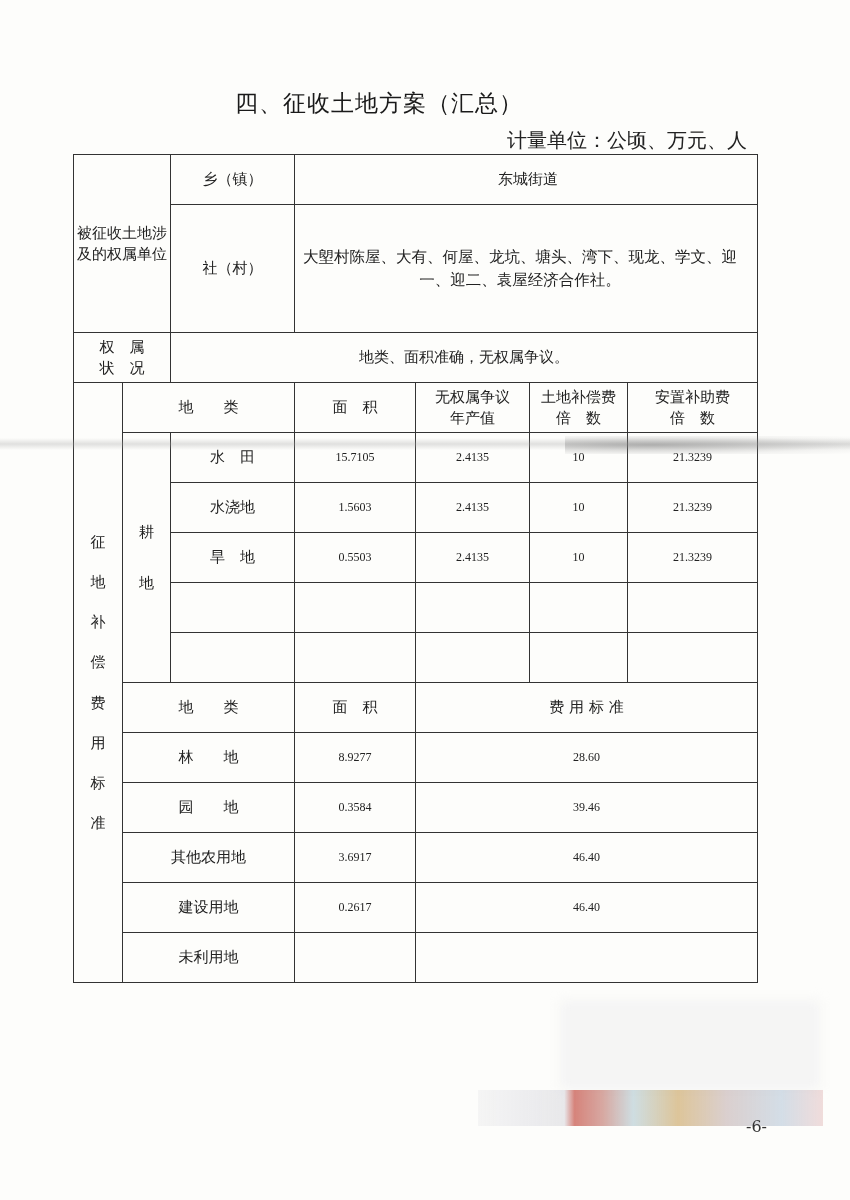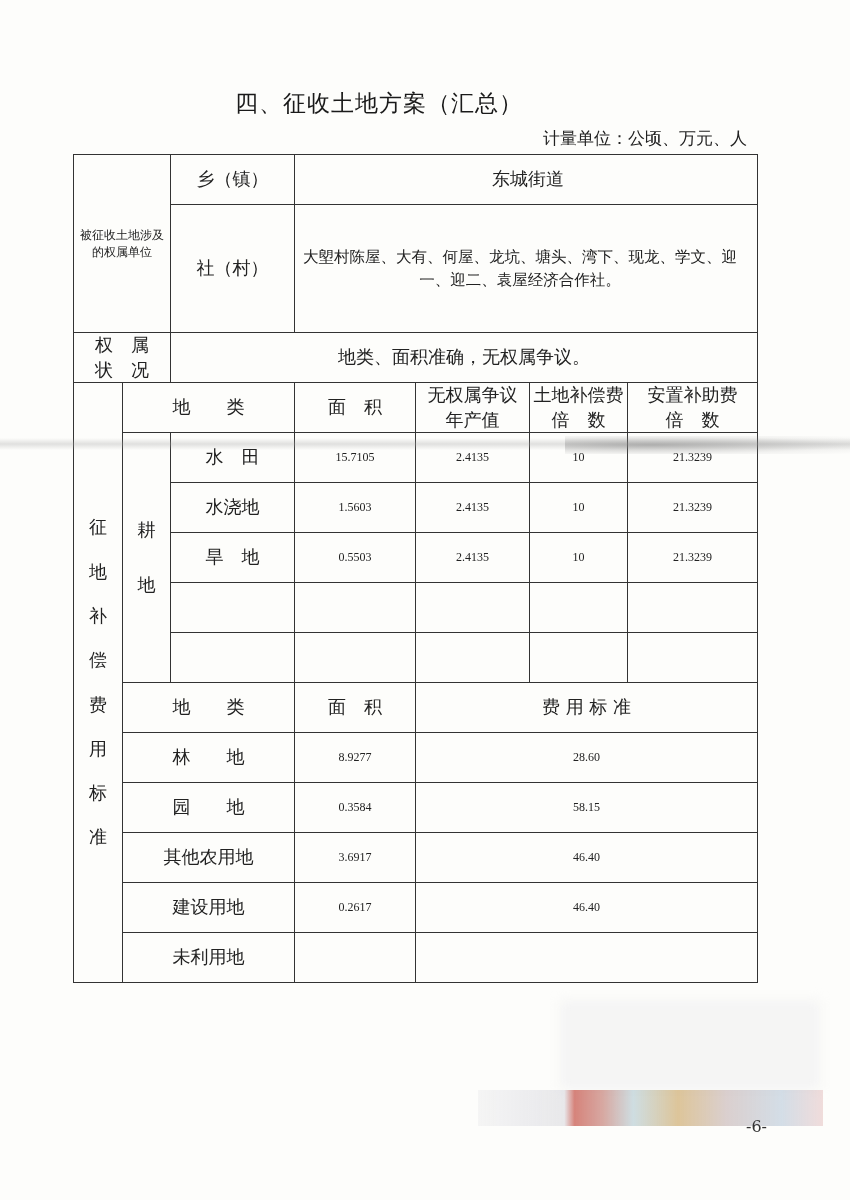--- a/index.html
+++ b/index.html
@@ -7,32 +7,32 @@
     width: 850px; height: 1200px; background: #fdfdfb; position: relative;
     font-family: "DejaVu Serif", "Liberation Serif", serif; color: #222;
     overflow: hidden;
   }
   .title {
     position: absolute; left: 0; width: 758px; top: 88px; text-align: center;
     font-family: "DejaVu Sans", "Liberation Sans", sans-serif;
     font-size: 23px; letter-spacing: 1px; color: #1a1a1a;
   }
   .unit {
-    position: absolute; right: 103px; top: 127px; font-size: 17px;
+    position: absolute; right: 103px; top: 127px; font-size: 20px;
     font-family: Liberation Serif, serif; color: #222;
   }
   table.main {
     position: absolute; left: 73px; top: 154px; width: 684px;
     border-collapse: collapse; table-layout: fixed; font-size: 15px;
   }
   table.main td {
     border: 1.5px solid #333; text-align: center; vertical-align: middle;
     padding: 0; line-height: 1.35;
   }
-  .lbl { font-family: "DejaVu Sans", "Liberation Sans", sans-serif; font-size: 18px; }
+  .lbl { font-family: "DejaVu Sans", "Liberation Sans", sans-serif; font-size: 15px; }
   .num { font-family: Liberation Serif, serif; font-size: 12px; }
   .left { text-align: left; padding-left: 4px !important; }
   .vert { letter-spacing: 0; }
   .vert span { display: block; margin: 20px 0; }
   .scan-band {
     position: absolute; left: 0; width: 850px; top: 438px; height: 12px;
     background: linear-gradient(to bottom, rgba(180,180,180,0), rgba(170,170,170,0.35), rgba(180,180,180,0));
     pointer-events: none;
   }
   .scan-smudge {
@@ -68,21 +68,21 @@
     <col style="width:48px">
     <col style="width:124px">
     <col style="width:121px">
     <col style="width:114px">
     <col style="width:98px">
     <col style="width:130px">
   </colgroup>
 
   <tbody>
       <tr style="height:50px">
-    <td colspan="2" rowspan="2" class="lbl" style="font-size:12px; padding:10px 2px;margin-left:9px;">
+    <td colspan="2" rowspan="2" class="lbl" style="font-size:15px; padding:10px 2px;margin-left:9px;">
       <span>被征收土地涉及的权属单位</span>
     </td>
     <td class="lbl">乡（镇）</td>
     <td colspan="4" class="lbl left">东城街道</td>
   </tr>
   <tr style="height:128px">
     <td class="lbl">社（村）</td>
     <td colspan="4" class="lbl left" style="font-size:15.5px; padding-right:16px; line-height:1.45;">大塱村陈屋、大有、何屋、龙坑、塘头、湾下、现龙、学文、迎一、迎二、袁屋经济合作社。</td>
   </tr>
   <tr style="height:50px">
@@ -166,21 +166,21 @@
     <td colspan="3" class="lbl">费 用 标 准</td>
   </tr>
   <tr style="height:50px">
     <td colspan="2" class="lbl">林　　地</td>
     <td class="num">8.9277</td>
     <td colspan="3" class="num">28.60</td>
   </tr>
   <tr style="height:50px">
     <td colspan="2" class="lbl">园　　地</td>
     <td class="num">0.3584</td>
-    <td colspan="3" class="num">58.15</td>
+    <td colspan="3" class="num">39.46</td>
   </tr>
   <tr style="height:50px">
     <td colspan="2" class="lbl">其他农用地</td>
     <td class="num">3.6917</td>
     <td colspan="3" class="num">46.40</td>
   </tr>
   <tr style="height:50px">
     <td colspan="2" class="lbl">建设用地</td>
     <td class="num">0.2617</td>
     <td colspan="3" class="num">46.40</td>

